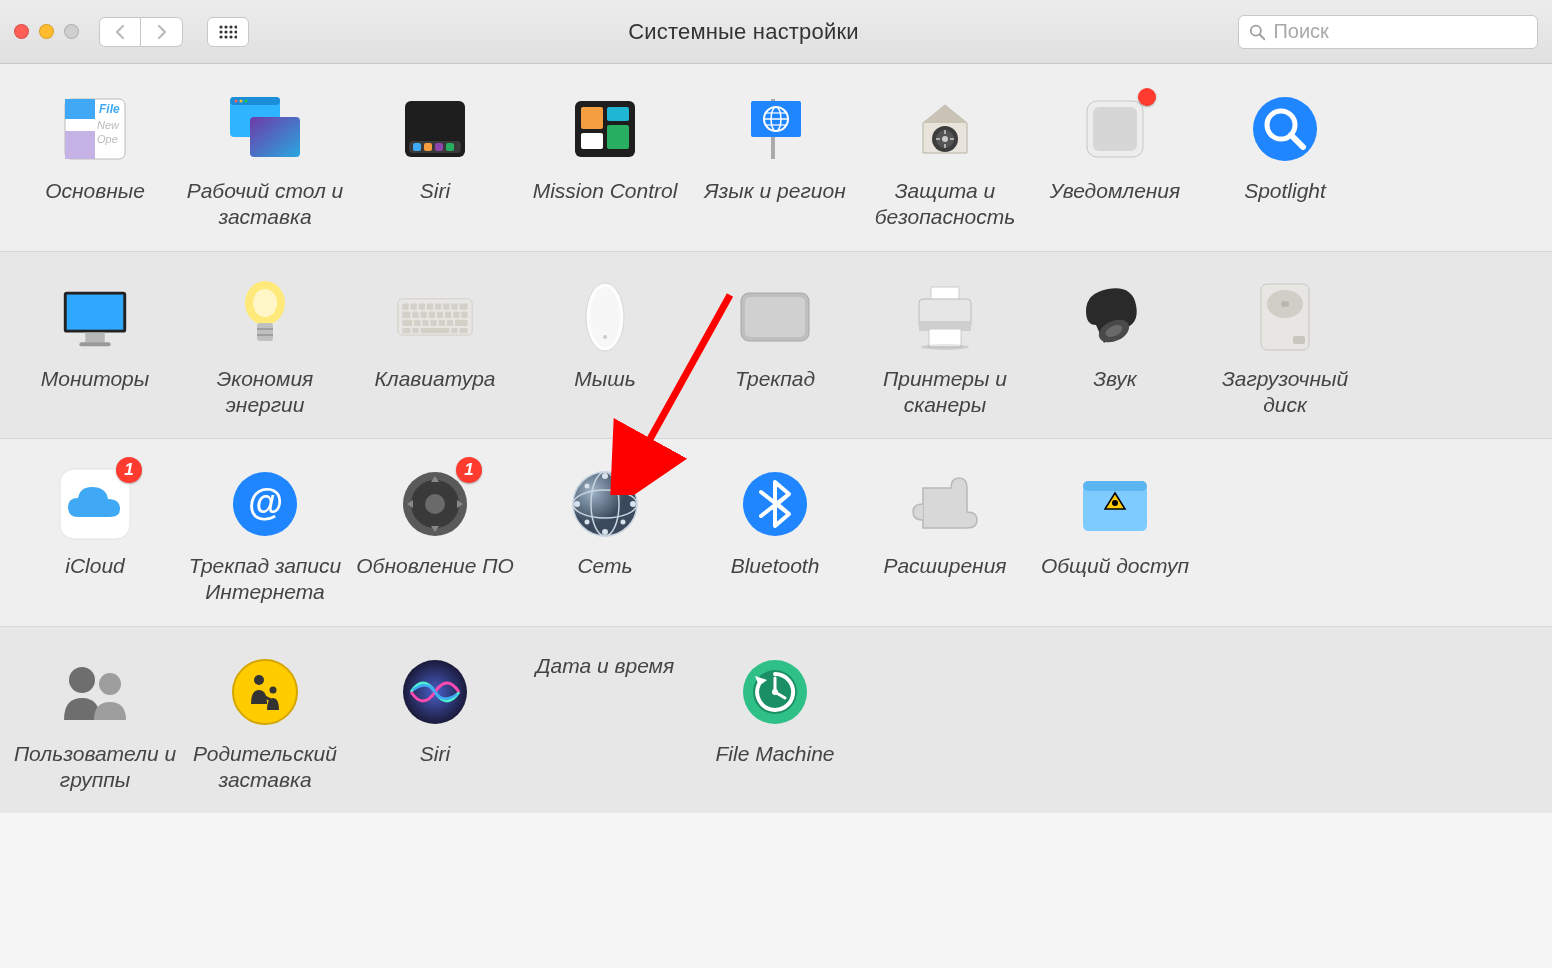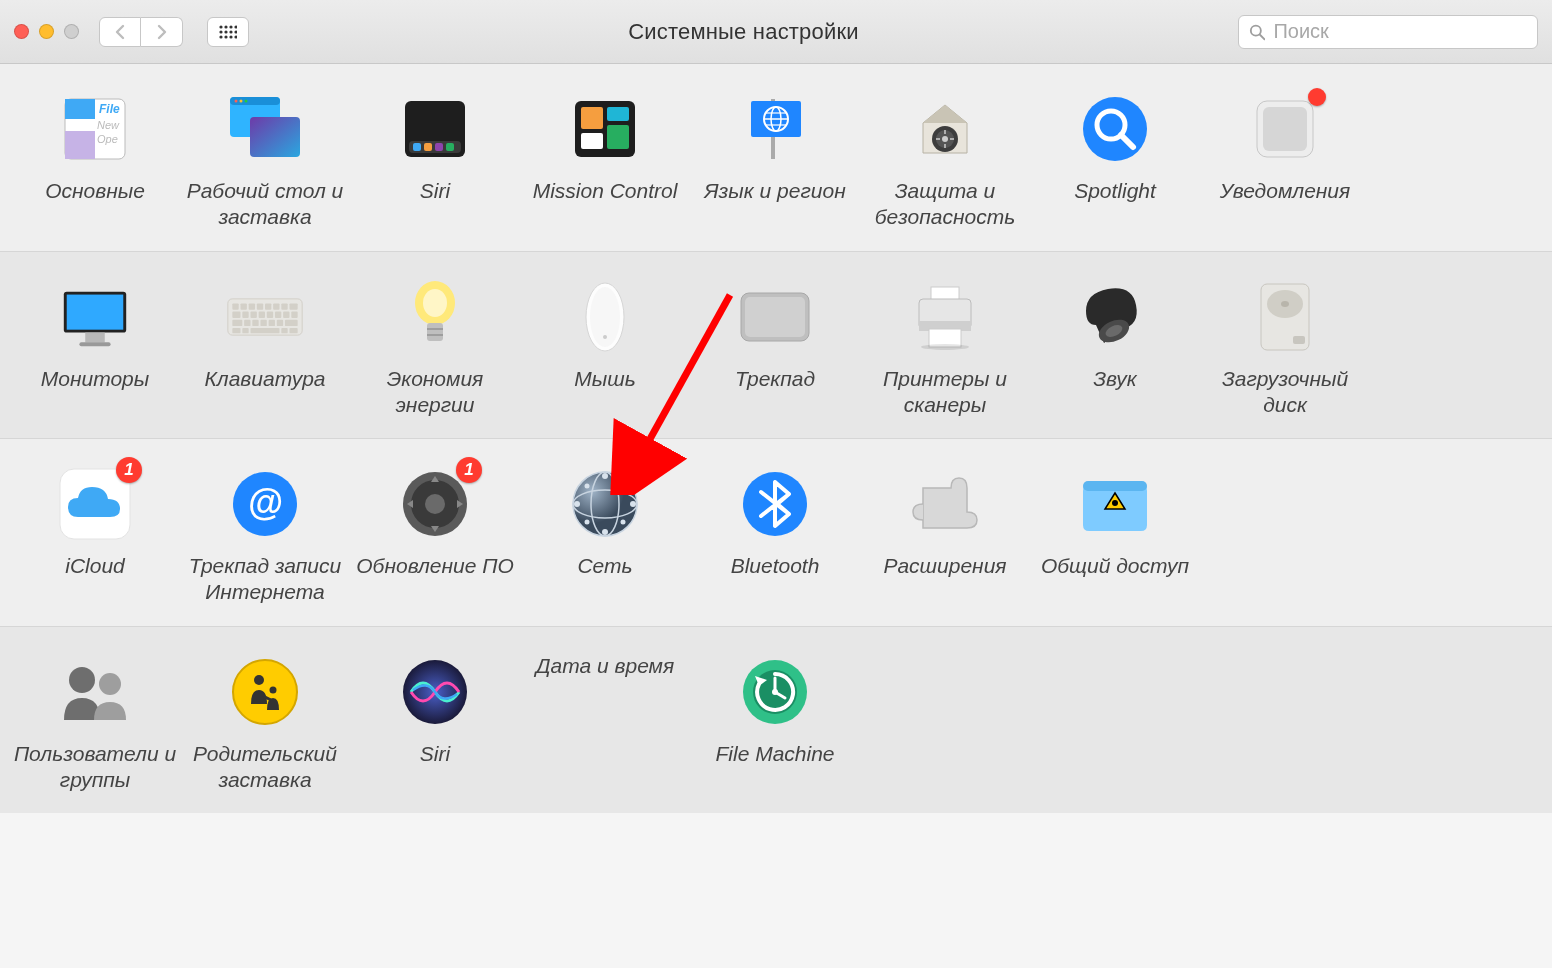--- a/index.html
+++ b/index.html
@@ -211,53 +211,66 @@
         <line x1="27" y1="46" x2="31" y2="46" stroke="#ccc" stroke-width="1.5"></line>
         <line x1="41" y1="46" x2="45" y2="46" stroke="#ccc" stroke-width="1.5"></line>
       </svg>
     </div>
     <div class="label">Защита и безопасность</div>
   </div>
 
   <div class="cell">
     <div class="iconbox">
       <svg width="72" height="72" viewBox="0 0 72 72">
+        <rect x="8" y="8" width="56" height="56" rx="10" fill="#ededed" stroke="#c7c7c7"></rect>
+        <rect x="14" y="14" width="44" height="44" rx="6" fill="#d6d6d6"></rect>
+      </svg>
+      <div class="badge" style="top:-2px;right:-2px;min-width:18px;height:18px;"></div>
+    </div>
+    <div class="label">Уведомления</div>
+  </div>
+
+  <div class="cell">
+    <div class="iconbox">
+      <svg width="72" height="72" viewBox="0 0 72 72">
         <circle cx="36" cy="36" r="32" fill="#1f86ff"></circle>
         <circle cx="32" cy="32" r="14" fill="none" stroke="#fff" stroke-width="5"></circle>
         <line x1="42" y1="42" x2="54" y2="54" stroke="#fff" stroke-width="6" stroke-linecap="round"></line>
       </svg>
     </div>
     <div class="label">Spotlight</div>
-  </div>
-
-  <div class="cell">
-    <div class="iconbox">
-      <svg width="72" height="72" viewBox="0 0 72 72">
-        <rect x="8" y="8" width="56" height="56" rx="10" fill="#ededed" stroke="#c7c7c7"></rect>
-        <rect x="14" y="14" width="44" height="44" rx="6" fill="#d6d6d6"></rect>
-      </svg>
-      <div class="badge" style="top:-2px;right:-2px;min-width:18px;height:18px;"></div>
-    </div>
-    <div class="label">Уведомления</div>
   </div>
 
 </div>
 
 <div class="row row2">
 
   <div class="cell">
     <div class="iconbox">
       <svg width="80" height="72" viewBox="0 0 80 72">
         <rect x="8" y="10" width="64" height="42" rx="3" fill="#222"></rect>
         <rect x="11" y="13" width="58" height="36" fill="#2fa9ff"></rect>
         <rect x="30" y="52" width="20" height="10" fill="#b8b8b8"></rect>
         <rect x="24" y="62" width="32" height="4" rx="2" fill="#999"></rect>
       </svg>
     </div>
     <div class="label">Мониторы</div>
+  </div>
+
+  <div class="cell">
+    <div class="iconbox">
+      <svg width="50" height="80" viewBox="0 0 50 80">
+        <ellipse cx="25" cy="26" rx="20" ry="22" fill="#ffe97a"></ellipse>
+        <ellipse cx="25" cy="26" rx="12" ry="14" fill="#fff6c7"></ellipse>
+        <rect x="17" y="46" width="16" height="18" rx="3" fill="#bfbfbf"></rect>
+        <line x1="17" y1="52" x2="33" y2="52" stroke="#9e9e9e" stroke-width="2"></line>
+        <line x1="17" y1="58" x2="33" y2="58" stroke="#9e9e9e" stroke-width="2"></line>
+      </svg>
+    </div>
+    <div class="label">Экономия энергии</div>
   </div>
 
   <div class="cell">
     <div class="iconbox">
       <svg width="86" height="48" viewBox="0 0 86 48">
         <rect x="2" y="4" width="82" height="40" rx="5" fill="#e7e6e2" stroke="#cfccc4"></rect>
         <g fill="#d3d0c8">
           <rect x="7" y="9" width="7" height="7" rx="1"></rect>
               <rect x="16" y="9" width="7" height="7" rx="1"></rect>
               <rect x="25" y="9" width="7" height="7" rx="1"></rect>
@@ -287,33 +300,20 @@
               <rect x="61" y="36" width="7" height="6" rx="1"></rect>
               <rect x="70" y="36" width="9" height="6" rx="1"></rect>
         </g>
       </svg>
     </div>
     <div class="label">Клавиатура</div>
   </div>
 
   <div class="cell">
     <div class="iconbox">
-      <svg width="50" height="80" viewBox="0 0 50 80">
-        <ellipse cx="25" cy="26" rx="20" ry="22" fill="#ffe97a"></ellipse>
-        <ellipse cx="25" cy="26" rx="12" ry="14" fill="#fff6c7"></ellipse>
-        <rect x="17" y="46" width="16" height="18" rx="3" fill="#bfbfbf"></rect>
-        <line x1="17" y1="52" x2="33" y2="52" stroke="#9e9e9e" stroke-width="2"></line>
-        <line x1="17" y1="58" x2="33" y2="58" stroke="#9e9e9e" stroke-width="2"></line>
-      </svg>
-    </div>
-    <div class="label">Экономия энергии</div>
-  </div>
-
-  <div class="cell">
-    <div class="iconbox">
       <svg width="44" height="76" viewBox="0 0 44 76">
         <ellipse cx="22" cy="38" rx="19" ry="34" fill="#fdfdfd" stroke="#d6d6d6"></ellipse>
         <ellipse cx="22" cy="38" rx="15" ry="30" fill="#f7f7f7"></ellipse>
         <circle cx="22" cy="58" r="2" fill="#ccc"></circle>
       </svg>
     </div>
     <div class="label">Мышь</div>
   </div>
 
   <div class="cell">

